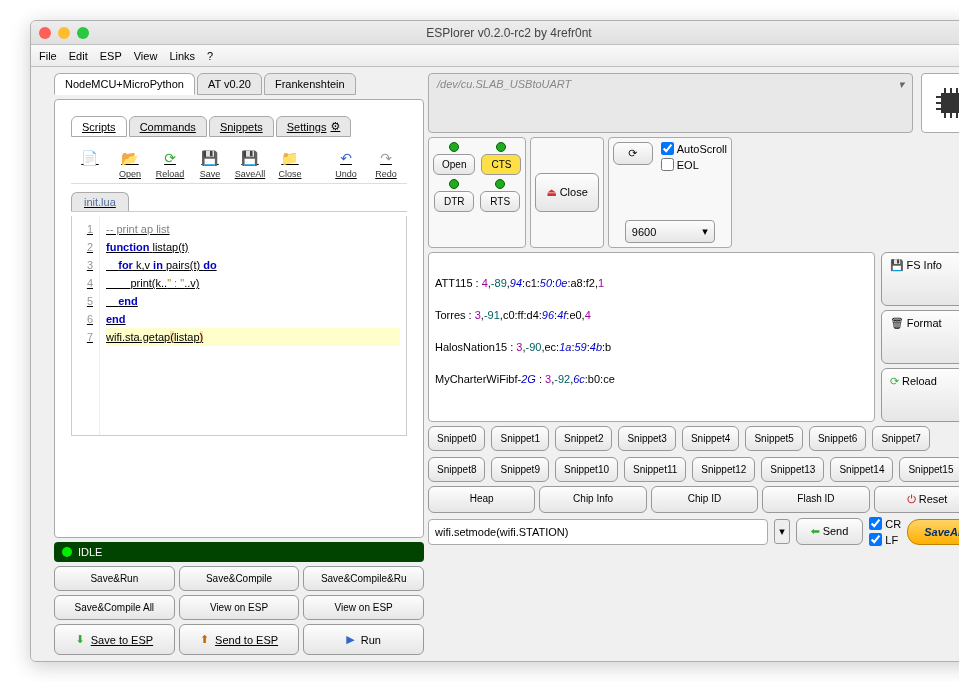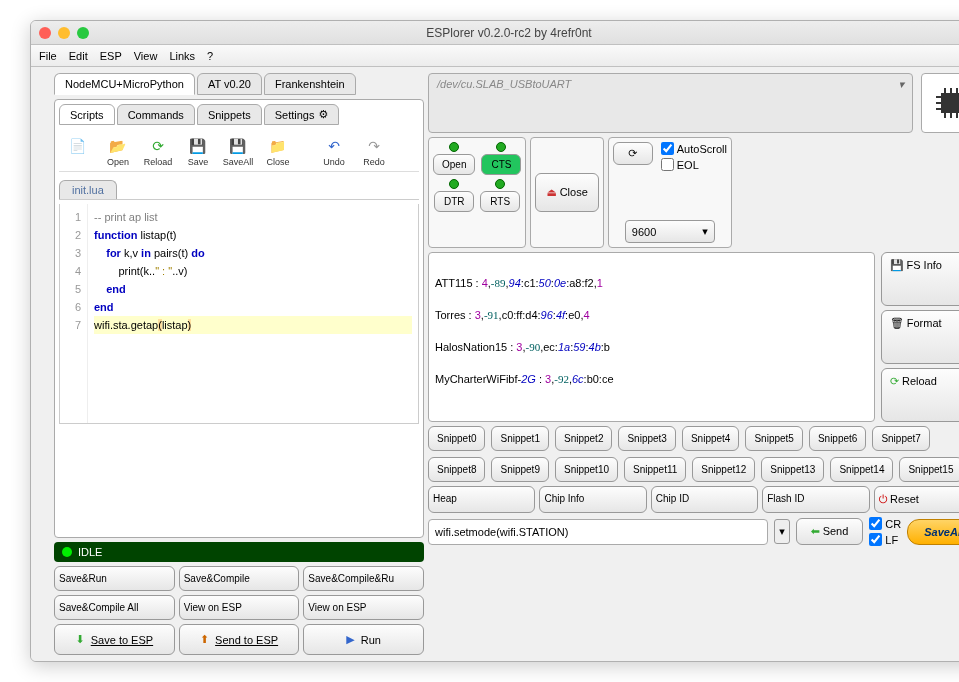--- a/index.html
+++ b/index.html
@@ -13,21 +13,21 @@
 .menubar { height:22px; background:linear-gradient(#fafafa,#ececec); border-bottom:1px solid #c0c0c0; display:flex; align-items:center; padding:0 8px; gap:12px; font-size:12px; }
 .menubar span { cursor:default; }
 .content { flex:1; display:flex; padding:6px; gap:4px; background:#f0f0f0; overflow:hidden; }
 .left { width:370px; display:flex; flex-direction:column; gap:4px;margin-left:17px; }
 .right { flex:1; display:flex; flex-direction:column; gap:4px; }
 
 .toptabs { display:flex; gap:2px; }
 .toptabs .tab { background:#e8e8e8; border:1px solid #aaa; border-radius:6px 6px 0 0; padding:4px 10px; font-size:11px; }
 .toptabs .tab.active { background:#fff; border-bottom:1px solid #fff; }
 
-.panel { background:#fff; border:1px solid #aaa; border-radius:4px; padding:4px; }
+.panel { background:#fff; border:1px solid #aaa; border-radius:4px; padding:16px;text-decoration:underline; }
 
 .innertabs { display:flex; gap:2px; margin-bottom:4px; }
 .innertabs .tab { background:#e8e8e8; border:1px solid #aaa; border-radius:6px 6px 0 0; padding:3px 10px; font-size:11px; display:flex; align-items:center; gap:4px; }
 .innertabs .tab.active { background:#fff; }
 
 .toolbar { display:flex; gap:6px; padding:4px 2px; border-bottom:1px solid #ddd; overflow:hidden; }
 .toolbtn { display:flex; flex-direction:column; align-items:center; gap:2px; min-width:34px; cursor:pointer; }
 .toolbtn .ico { width:18px; height:18px; display:flex; align-items:center; justify-content:center; font-size:14px; }
 .toolbtn .lbl { font-size:9px; color:#333; }
 
@@ -42,40 +42,40 @@
 .kw { color:#0000c0; font-weight:bold; }
 .cm { color:#808080; }
 .fn { color:#000; }
 .str { color:#a08000; }
 .paren { background:#ffe0a0; }
 
 .status { background:#004400; color:#fff; padding:4px 8px; border-radius:4px; font-size:11px; display:flex; align-items:center; gap:6px; }
 .status .led { width:10px; height:10px; border-radius:50%; background:#0e0; }
 
 .btnrow { display:flex; gap:4px; }
-.btn { flex:1; background:linear-gradient(#fdfdfd,#e6e6e6); border:1px solid #999; border-radius:6px; padding:6px 4px; text-align:left; font-size:10px; white-space:nowrap; overflow:hidden; cursor:pointer; }
+.btn { flex:1; background:linear-gradient(#fdfdfd,#e6e6e6); border:1px solid #999; border-radius:6px; padding:6px 4px; text-align:center; font-size:10px; white-space:nowrap; overflow:hidden; cursor:pointer; }
 .btn.big { padding:8px 6px; font-size:11px; display:flex; align-items:center; justify-content:center; gap:6px; }
 
 .portrow { display:flex; gap:4px; }
 .portsel { flex:1; background:#e8e8e8; border:1px solid #aaa; border-radius:4px; padding:4px 8px; color:#888; font-style:italic; }
 .chip { width:60px; height:60px; border:1px solid #aaa; border-radius:4px; margin-left:4px; display:flex; align-items:center; justify-content:center; background:#fff; }
 
 .connrow { display:flex; gap:4px; align-items:stretch; }
 .conncol { border:1px solid #aaa; border-radius:4px; padding:4px; display:flex; flex-direction:column; align-items:center; gap:4px; background:#f8f8f8; }
 .sbtn { background:linear-gradient(#fdfdfd,#e6e6e6); border:1px solid #999; border-radius:6px; padding:4px 8px; font-size:10px; cursor:pointer; min-width:40px; text-align:center; }
 .led2 { width:10px; height:10px; border-radius:50%; background:#2a2; border:1px solid #060; }
 
 .baudsel { background:linear-gradient(#fdfdfd,#e6e6e6); border:1px solid #999; border-radius:4px; padding:4px 6px; min-width:90px; display:flex; justify-content:space-between; align-items:center;margin-top:45px; }
 
 .checkcol { display:flex; flex-direction:column; gap:3px; font-size:10px; }
 .checkcol label { display:flex; align-items:center; gap:3px; }
 
 .terminal { border:1px solid #aaa; border-radius:4px; background:#fff; padding:6px; font-family:Menlo,Consolas,monospace; font-size:11px; height:170px; overflow:hidden; white-space:pre; line-height:16px; position:relative; }
 .terminal .ln { display:block; }
-.num { color:#a000a0; } .neg { color:#006060;font-family:Liberation Serif, serif; } .hex { color:#0000c0;font-style:italic; }
+.num { color:#a000a0; } .neg { color:#006060; } .hex { color:#0000c0;font-style:italic; }
 
 .snipgrid { display:flex; flex-wrap:wrap; gap:6px; }
 .snipbtn { background:linear-gradient(#fdfdfd,#e6e6e6); border:1px solid #999; border-radius:6px; padding:6px 8px; font-size:10px; cursor:pointer; }
 
 .rightbtns { display:flex; flex-direction:column; gap:4px; width:100px; }
 .rightbtns .btn { text-align:left; padding:6px 8px; }
 
 .cmdrow { display:flex; gap:6px; align-items:center; }
 .cmdinput { flex:1; border:1px solid #aaa; border-radius:4px; padding:6px; font-size:11px; background:#fff; }
 .donate { background:linear-gradient(#ffd466,#ffb000); border:1px solid #c08000; border-radius:12px; padding:6px 16px; font-weight:bold; font-style:italic; color:#003070; cursor:pointer; }
@@ -225,21 +225,21 @@
 
       <div class="connrow">
         <div class="conncol">
           <div style="display:flex;gap:6px">
             <div style="display:flex;flex-direction:column;align-items:center;gap:2px">
                 <span class="led2"></span>
                 <div class="sbtn">Open</div>
               </div>
             <div style="display:flex;flex-direction:column;align-items:center;gap:2px">
                 <span class="led2"></span>
-                <div class="sbtn" style="background:#22c55e">CTS</div>
+                <div class="sbtn" style="background:#fde047">CTS</div>
               </div>
           </div>
           <div style="display:flex;gap:6px">
             <div style="display:flex;flex-direction:column;align-items:center;gap:2px">
                 <span class="led2"></span>
                 <div class="sbtn">DTR</div>
               </div>
             <div style="display:flex;flex-direction:column;align-items:center;gap:2px">
                 <span class="led2"></span>
                 <div class="sbtn">RTS</div>

